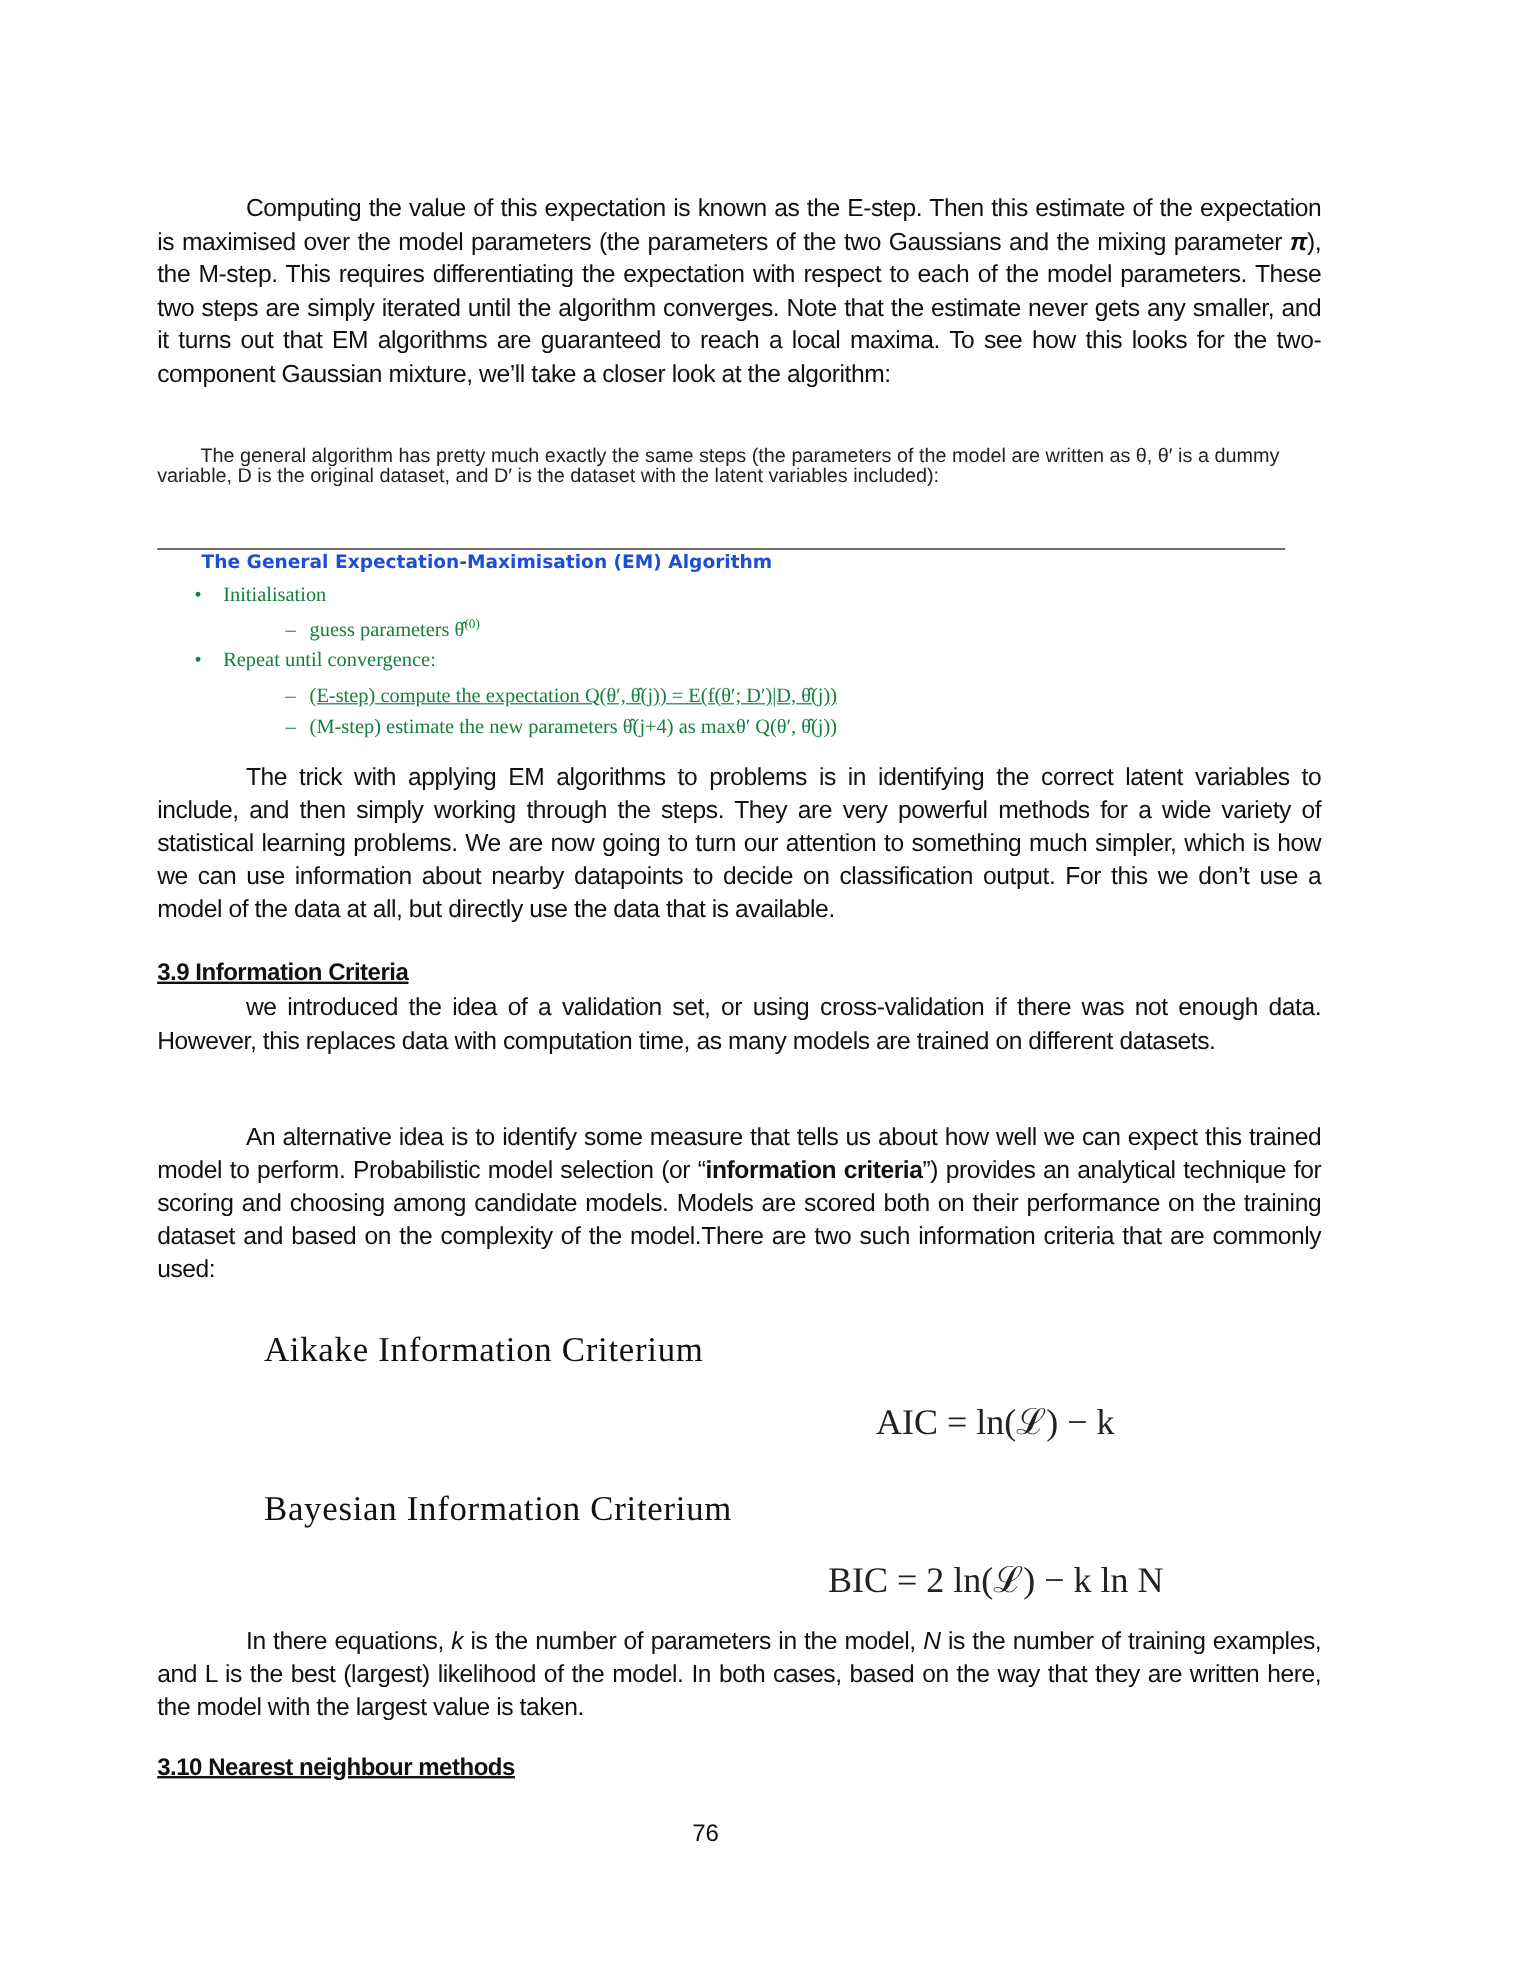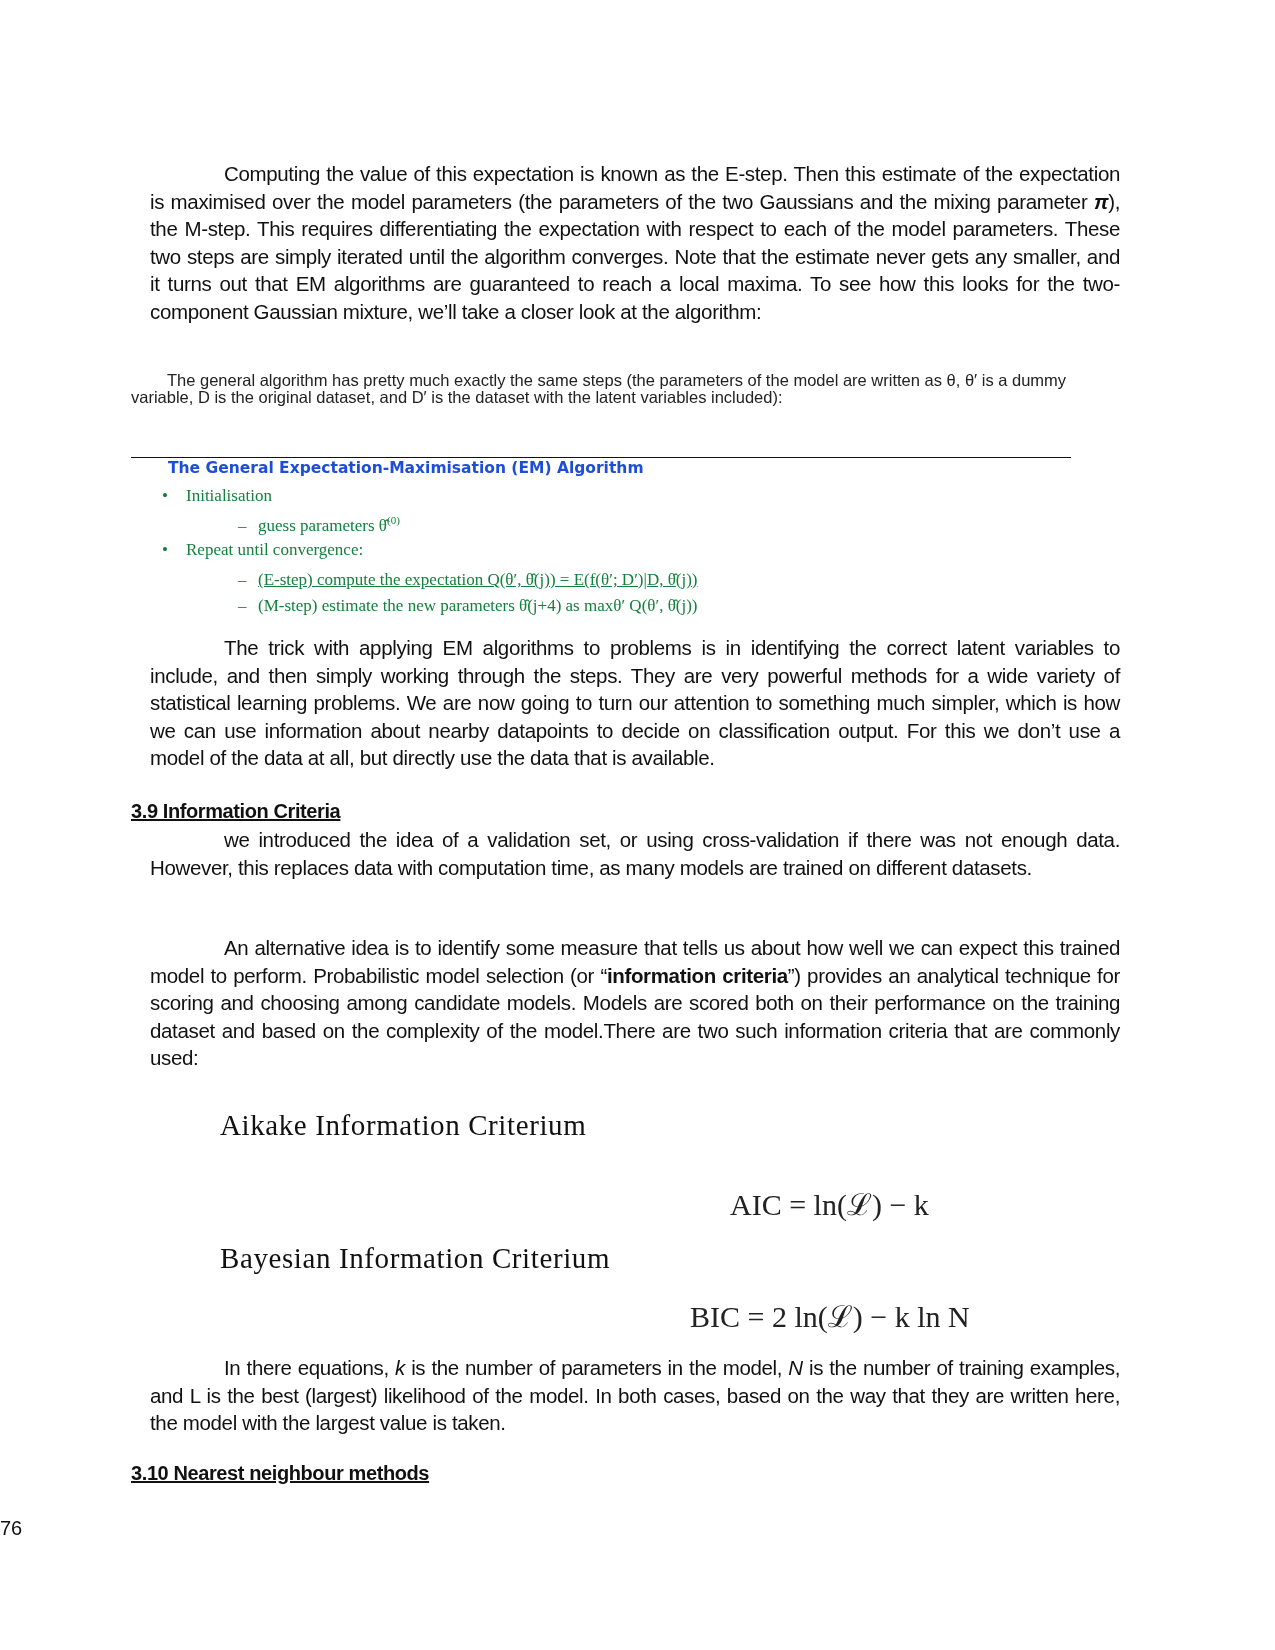--- a/index.html
+++ b/index.html
@@ -4,41 +4,41 @@
   <style>
     html, body { margin: 0; padding: 0; background: #ffffff; }
     body { width: 1275px; height: 1650px; position: relative; overflow: hidden; color: #111; }
     .page { position: absolute; left: 0; top: 0; width: 1275px; height: 1650px; }
     .body-text {
       position: absolute; left: 131px; width: 970px;
       font-family: "Liberation Sans Narrow", "Liberation Sans", sans-serif;
       font-size: 20.5px; line-height: 27.5px; text-align: justify;
       letter-spacing: -0.35px; margin: 0;
     }
-    .indent { text-indent: 74px; margin-left: 19px; }
+    .indent { text-indent: 74px; }
     .serif-block {
       position: absolute; left: 131px; width: 940px;
       font-family: Liberation Sans, sans-serif; font-size: 16.5px; line-height: 17px; color: #222; margin: 0;
     }
     .rule { position: absolute; left: 131px; width: 940px; top: 457px; height: 0; border-top: 1.5px solid #111; }
     .algo-title {
       position: absolute; left: 168px; top: 459px;
       font-family: "DejaVu Sans", sans-serif; font-weight: bold; font-size: 15.5px; color: #1d4ed8;
     }
     .algo-item { position: absolute; font-family: "Liberation Serif", serif; font-size: 17px; color: #15803d; white-space: nowrap; }
     .bullet { display: inline-block; width: 24px; }
     .dash { display: inline-block; width: 20px; }
     sup { font-size: 11px; }
     .heading {
       position: absolute; left: 131px; font-family: "Liberation Sans", sans-serif; font-weight: bold;
       font-size: 20px; text-decoration: underline; letter-spacing: -0.4px;
     }
     .crit-label { position: absolute; font-family: "Liberation Serif", serif; font-size: 29px; letter-spacing: 0.6px; color: #111; margin-top: 12px; }
     .formula { position: absolute; font-family: "Liberation Serif", serif; font-size: 30px; color: #222; }
-    .page-number { position: absolute; left: 0; width: 1176px; top: 1517px; text-align: left; font-family: "Liberation Sans", sans-serif; font-size: 20px; }
+    .page-number { position: absolute; left: 0; width: 1176px; top: 1517px; text-align: center; font-family: "Liberation Sans", sans-serif; font-size: 20px; }
     b { font-weight: bold; }
   </style>
 </head>
 <body>
 
 <div class="page">
 
   <p class="body-text indent" style="top:160px;"><span>Computing the value of this expectation is known as the E-step. Then this estimate of the expectation is maximised over the model parameters (the parameters of the two Gaussians and the mixing parameter </span><b style="font-style:italic;">π</b><span>), the M-step. This requires differentiating the expectation with respect to each of the model parameters. These two steps are simply iterated until the algorithm converges. Note that the estimate never gets any smaller, and it turns out that EM algorithms are guaranteed to reach a local maxima. To see how this looks for the two-component Gaussian mixture, we’ll take a closer look at the algorithm:</span></p>
 
   <p class="serif-block first" style="top:372px; text-indent:36px;">The general algorithm has pretty much exactly the same steps (the parameters of the model are written as θ, θ′ is a dummy variable, D is the original dataset, and D′ is the dataset with the latent variables included):</p>
@@ -64,21 +64,21 @@
 
   <p class="body-text indent" style="top:634px;">The trick with applying EM algorithms to problems is in identifying the correct latent variables to include, and then simply working through the steps. They are very powerful methods for a wide variety of statistical learning problems. We are now going to turn our attention to something much simpler, which is how we can use information about nearby datapoints to decide on classification output. For this we don’t use a model of the data at all, but directly use the data that is available.</p>
 
   <div class="heading" style="top:800px;">3.9 Information Criteria</div>
 
   <p class="body-text indent" style="top:826px;">we introduced the idea of a validation set, or using cross-validation if there was not enough data. However, this replaces data with computation time, as many models are trained on different datasets.</p>
 
   <p class="body-text indent" style="top:934px;"><span>An alternative idea is to identify some measure that tells us about how well we can expect this trained model to perform. Probabilistic model selection (or “</span><b>information criteria</b><span>”) provides an analytical technique for scoring and choosing among candidate models. Models are scored both on their performance on the training dataset and based on the complexity of the model.There are two such information criteria that are commonly used:</span></p>
 
   <div class="crit-label" style="left:220px; top:1097px;">Aikake Information Criterium</div>
-  <div class="formula" style="left:730px; top:1163px;margin-top:20px;">AIC = ln(ℒ) − k</div>
+  <div class="formula" style="left:730px; top:1163px;">AIC = ln(ℒ) − k</div>
   <div class="crit-label" style="left:220px; top:1230px;">Bayesian Information Criterium</div>
   <div class="formula" style="left:690px; top:1295px;">BIC = 2 ln(ℒ) − k ln N</div>
 
   <p class="body-text indent" style="top:1354px;"><span>In there equations, </span><i>k</i><span> is the number of parameters in the model, </span><i>N</i><span> is the number of training examples, and L is the best (largest) likelihood of the model. In both cases, based on the way that they are written here, the model with the largest value is taken.</span></p>
 
   <div class="heading" style="top:1462px;">3.10 Nearest neighbour methods</div>
 
   <div class="page-number">76</div>
 </div>
 

